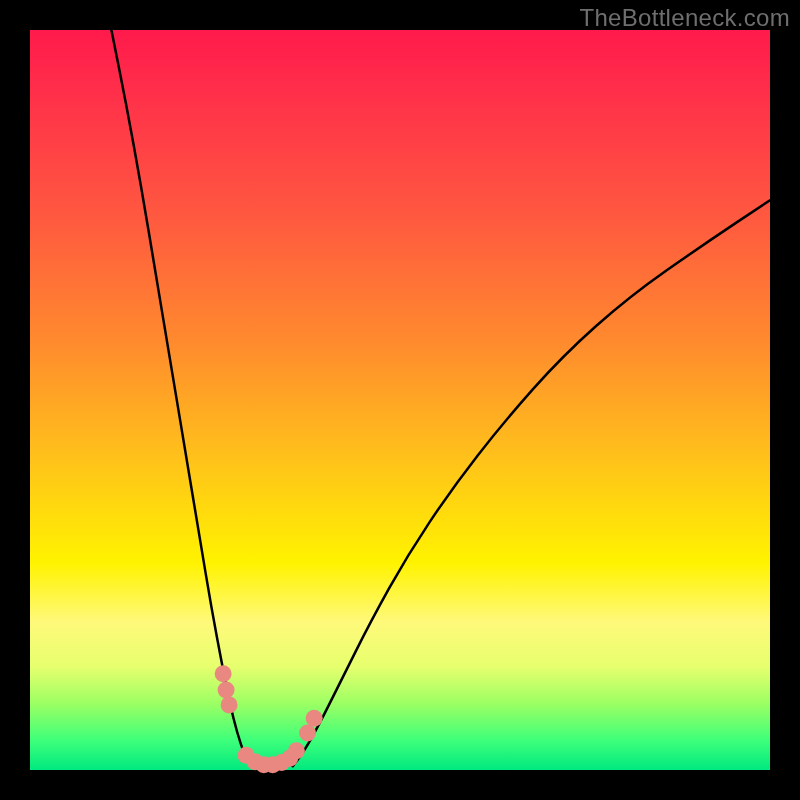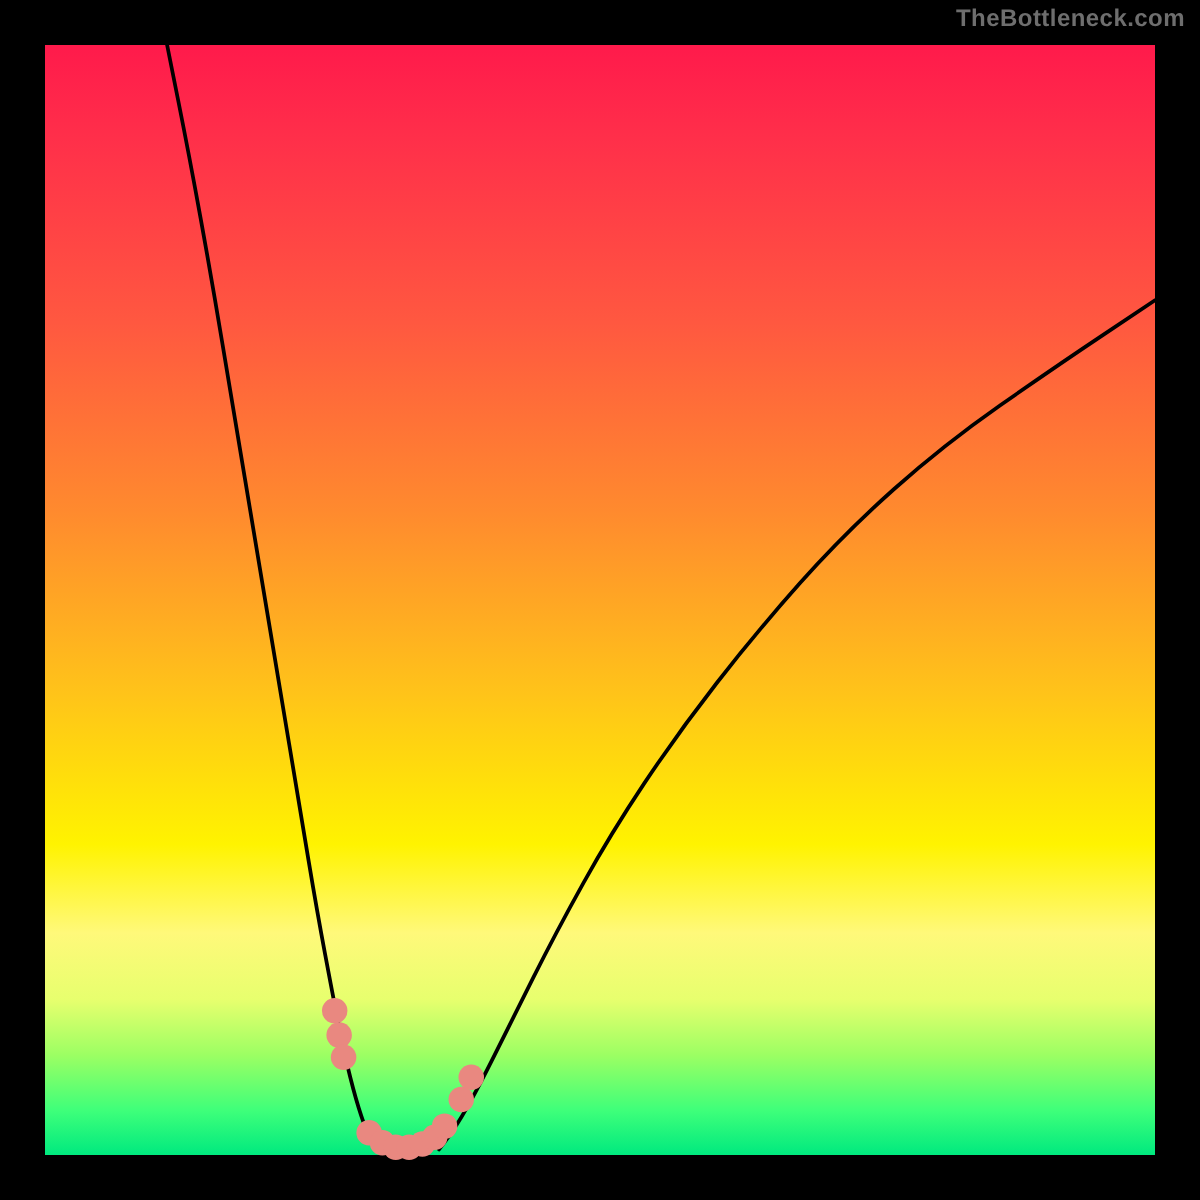--- a/index.html
+++ b/index.html
@@ -44,22 +44,22 @@
     left: 0; top: 0;
     width: 740px;
     height: 740px;
     overflow: visible;
   }
   .watermark {
     position: absolute;
     top: 4px;
     right: 10px;
     color: #6e6e6e;
-    font-size: 16px;
-    font-weight: 700;
+    font-size: 24px;
+    font-weight: 400;
     letter-spacing: 0.3px;
     user-select: none;
   }
 </style>
 </head>
 <body>
 
 <div class="outer">
   <div class="watermark">TheBottleneck.com</div>
   <div class="plot">

